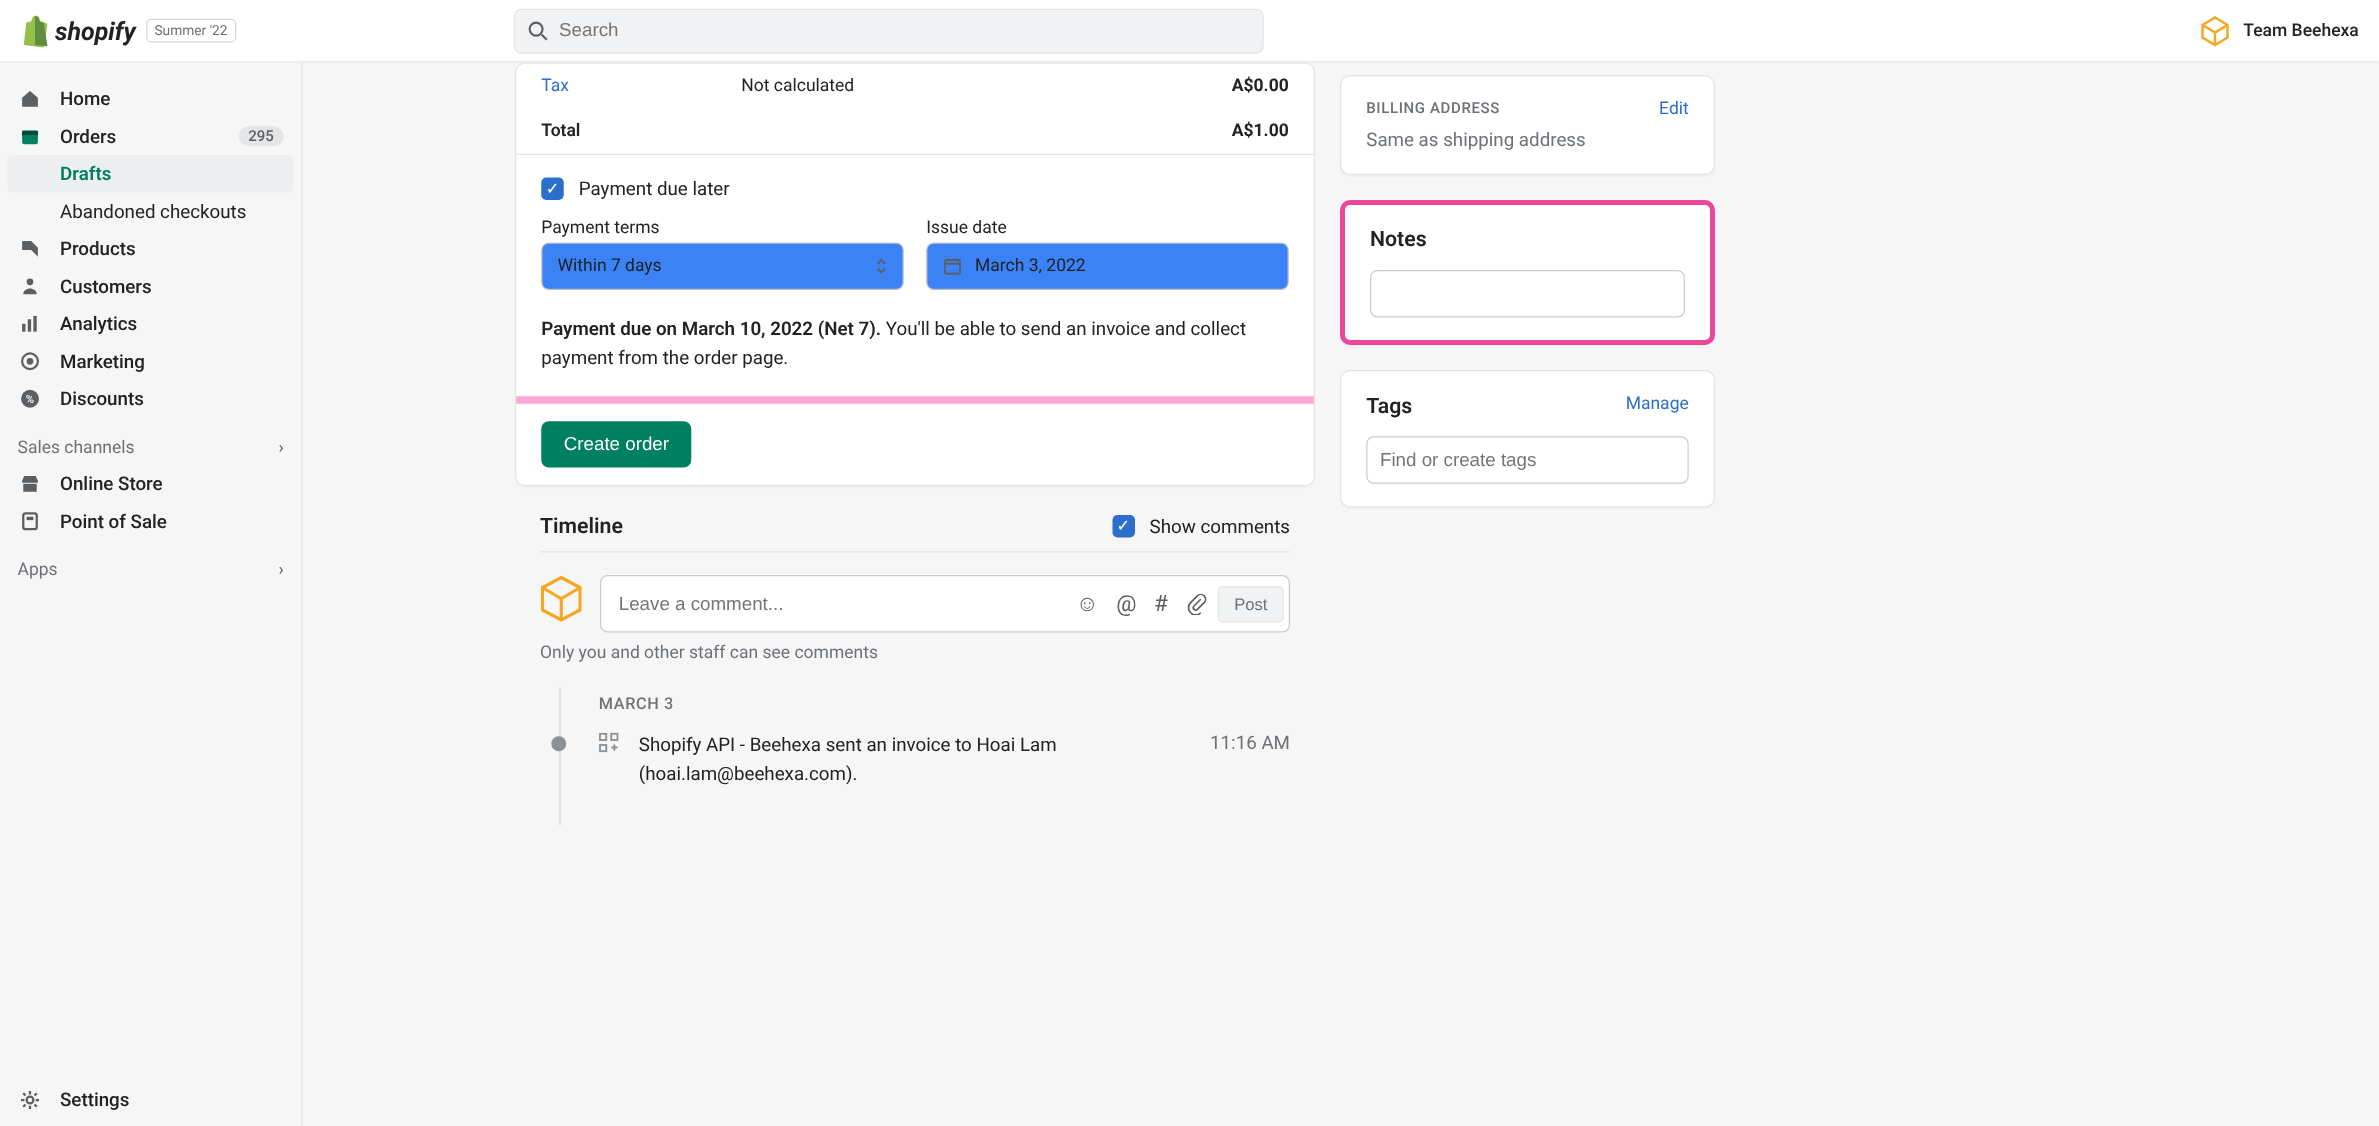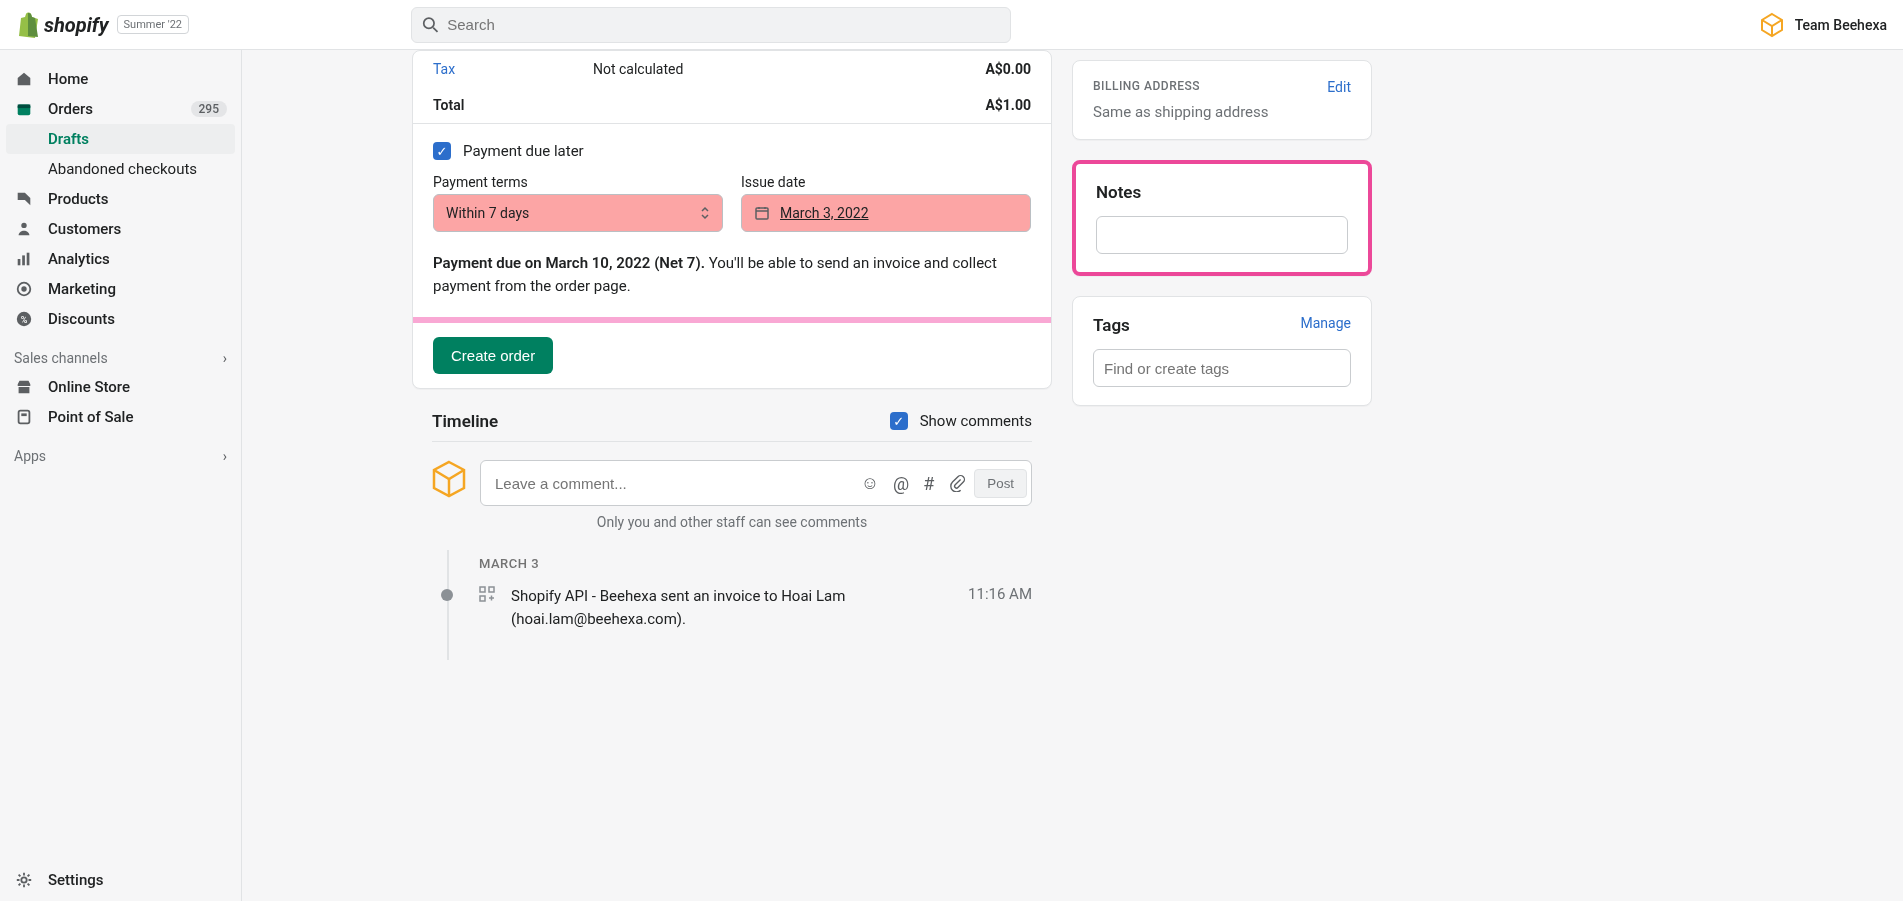--- a/index.html
+++ b/index.html
@@ -157,23 +157,23 @@
   .chkbox {
     width:18px; height:18px; border-radius:4px; background:#2c6ecb;
     display:flex; align-items:center; justify-content:center; color:#fff; font-size:13px;
   }
   .fields { display:flex; gap:18px; margin-top:14px; }
   .field { flex:1; }
   .field label { display:block; font-size:14px; margin-bottom:4px; }
   .select, .dateinput {
     display:flex; align-items:center; justify-content:space-between;
     border:1px solid #babfc3; border-radius:6px; height:38px; padding:0 12px;
-    background:#fca5a5;
-  }
-  .dateinput { justify-content:flex-start; gap:10px;text-decoration:underline; }
+    background:#3b82f6;
+  }
+  .dateinput { justify-content:flex-start; gap:10px; }
   .paynote { padding: 0 20px 20px; font-size:15px; line-height:1.5; }
   .paynote b { font-weight:600; }
   .card-footer { padding: 14px 20px; display:flex; justify-content:flex-start; border-top:6px solid #f9a8d4;}
   .btn-primary {
     background:#008060; color:#fff; border:none; border-radius:6px;
     padding:10px 18px; font-size:15px; font-weight:500; cursor:pointer;
   }
   .timeline-head {
     display:flex; justify-content:space-between; align-items:center;
     padding: 22px 20px 10px;
@@ -189,21 +189,21 @@
     border:1px solid #c9cccf; border-radius:6px; height:46px; padding:0 4px 0 14px;
     background:#fff;
     justify-content:space-between;
   }
   .comment-box input { flex:1; border:none; outline:none; font-size:15px; }
   .comment-icons { display:flex; gap:14px; color:#5c5f62; font-size:18px; padding-right:8px; align-items:center;}
   .post-btn {
     background:#f1f2f3; border:1px solid #e1e3e5; border-radius:4px;
     padding:6px 12px; color:#6d7175; cursor:pointer;
   }
-  .staff-note { text-align:center; color:#6d7175; font-size:14px; padding:8px 0 20px; }
+  .staff-note { text-align:left; color:#6d7175; font-size:14px; padding:8px 0 20px; }
   .tl-line {
     margin-left:15px; border-left:2px solid #e1e3e5; padding-left:30px; position:relative;
   }
   .tl-date { font-size:13px; color:#737373; font-weight:500; letter-spacing:0.5px; padding:6px 0 14px; }
   .tl-item { display:flex; gap:16px; align-items:flex-start; position:relative; padding-bottom:30px;}
   .tl-dot {
     position:absolute; left:-38px; top:4px; width:12px; height:12px; background:#8c9196; border-radius:50%;
   }
   .tl-icon { color:#8c9196; font-size:16px; padding-top:1px; }
   .tl-text { flex:1; font-size:15px; line-height:1.5; }

